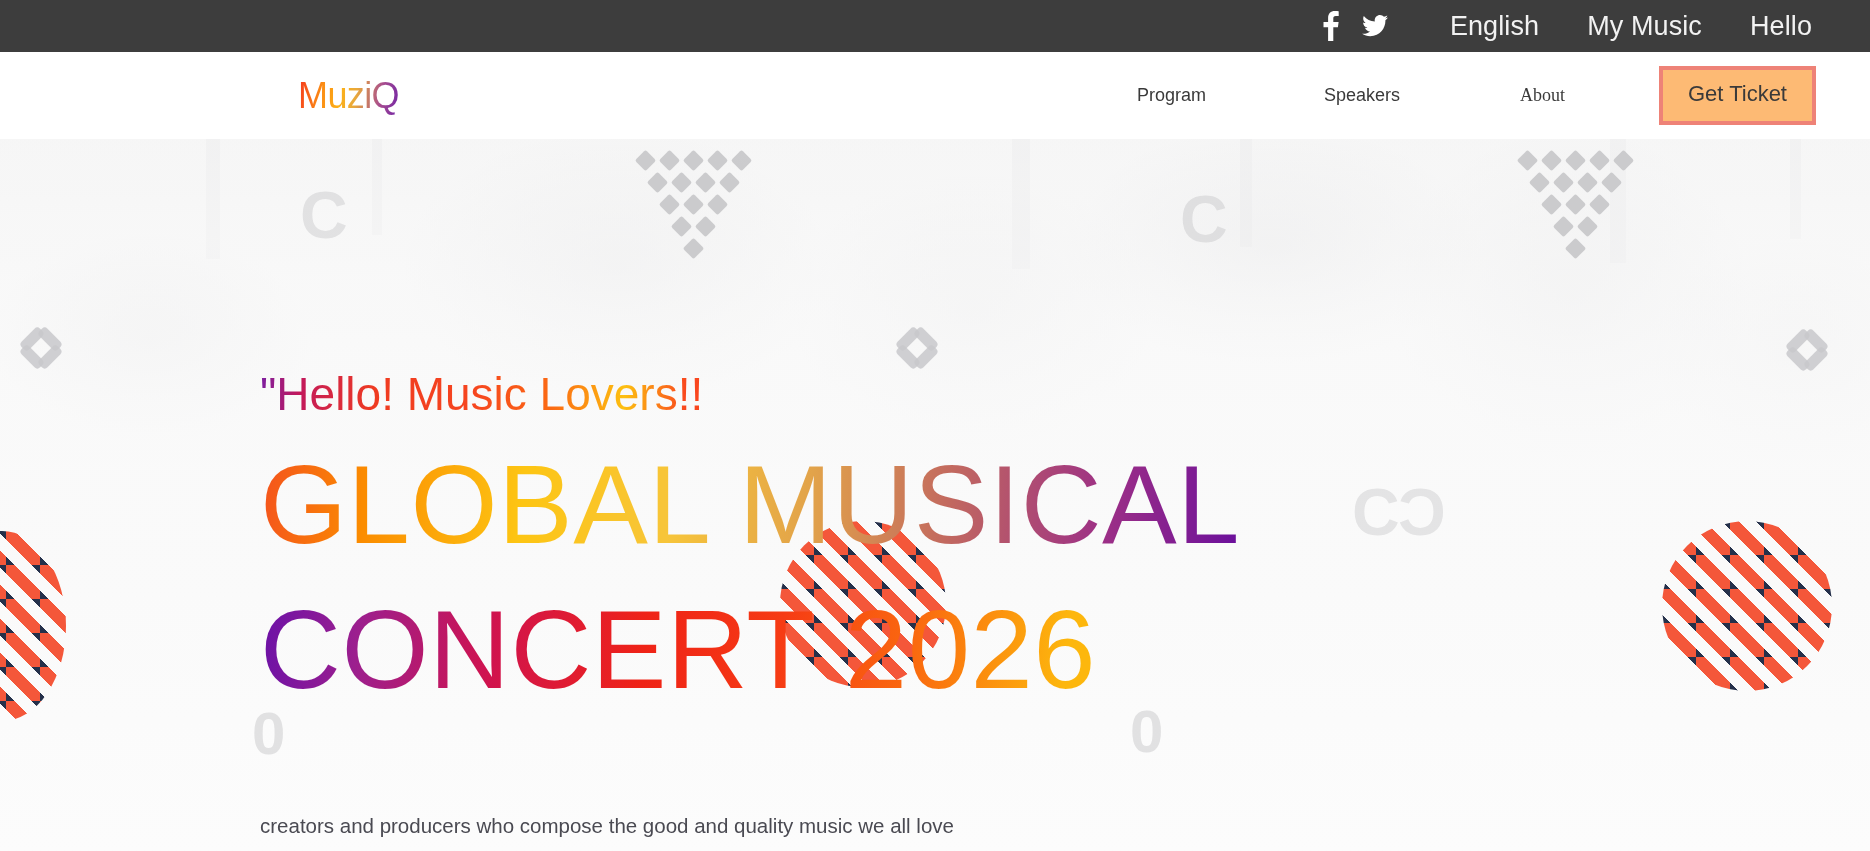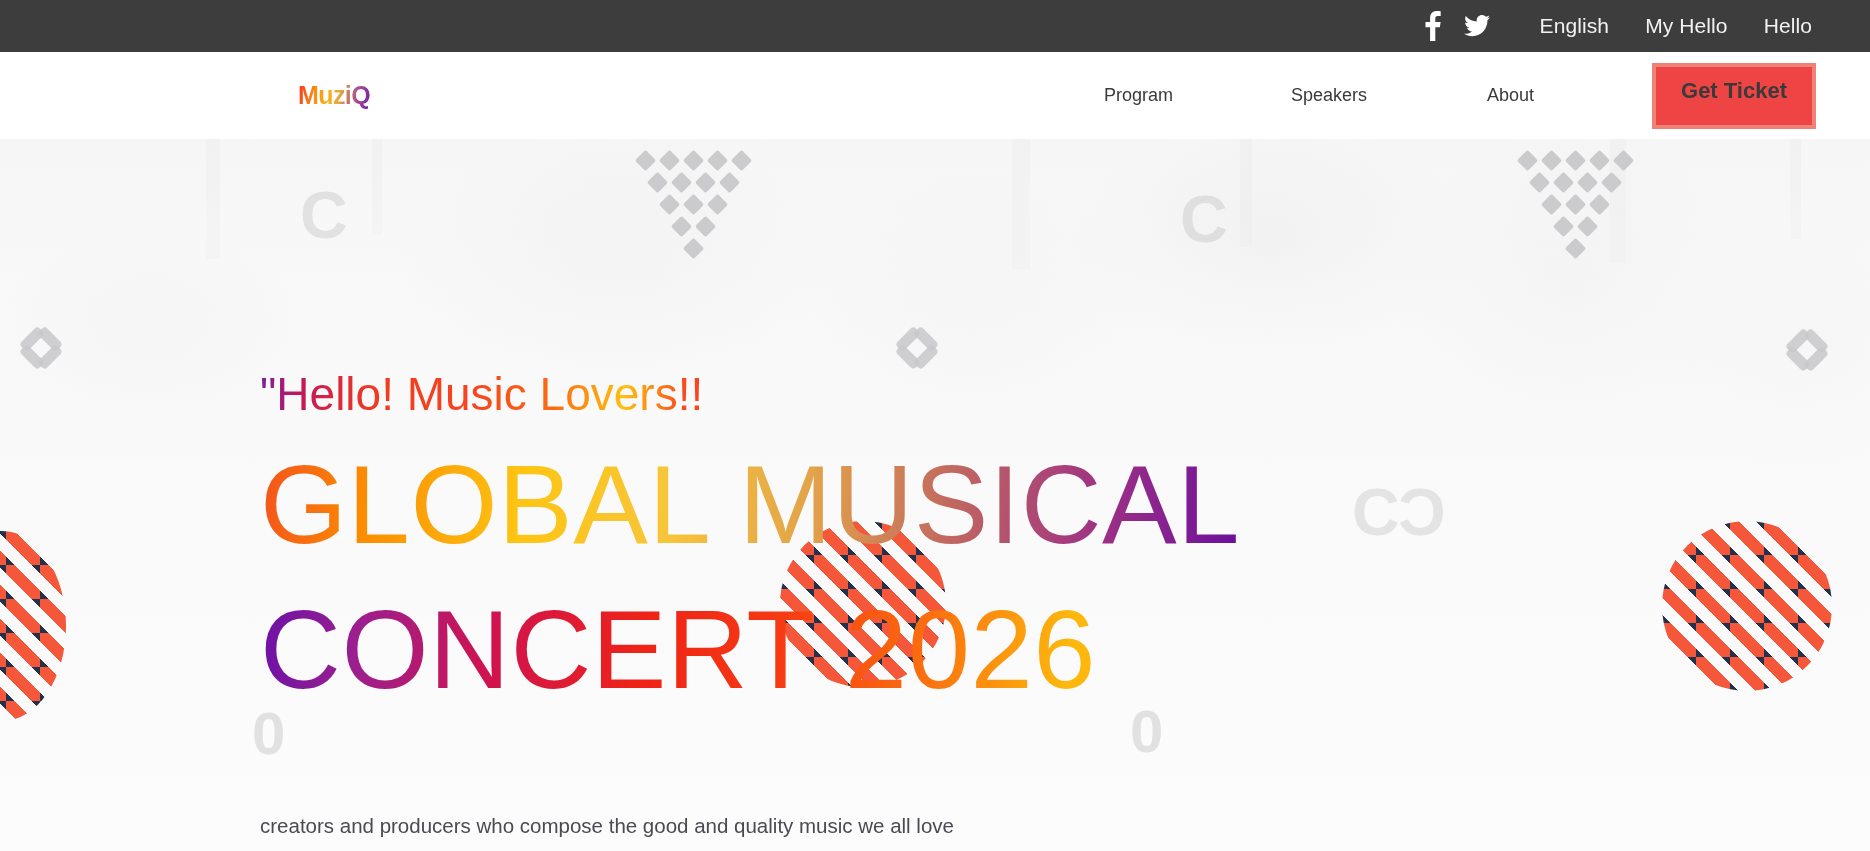--- a/index.html
+++ b/index.html
@@ -18,55 +18,55 @@
     padding-right:58px;
   }
   .topbar-inner{ display:flex; align-items:center; gap:0; }
   .social-ico{
     width:34px; height:30px;
     display:flex; align-items:center; justify-content:center;
     margin-right:10px; cursor:pointer;
   }
   .social-ico svg{ fill:#ffffff; }
   .top-link{
-    color:#f2f2f2; font-size:21px; letter-spacing:.1px;
-    margin-left:36px; cursor:pointer; white-space:nowrap;
+    color:#f2f2f2; font-size:27px; letter-spacing:.1px;
+    margin-left:48px; cursor:pointer; white-space:nowrap;
   }
   .top-link:first-of-type{ margin-left:24px; }
 
   
   .header{
     height:87px; width:100%;
     background:#ffffff;
     display:flex; align-items:center;
     position:relative; z-index:6;
   }
   .logo{
     margin-left:298px;
-    font-size:25px; font-weight:bold; letter-spacing:-.6px;
+    font-size:36px; font-weight:normal; letter-spacing:-.6px;
     background:linear-gradient(100deg,#f5341f 0%,#fb8b14 24%,#fcb017 42%,#e8a83c 57%,#a84d8e 80%,#6f22a8 100%);
     -webkit-background-clip:text; background-clip:text; color:transparent;
     cursor:pointer; user-select:none;
   }
   .nav{
     display:flex; align-items:center;
     margin-left:auto; margin-right:54px;
   }
   .nav-item{
     font-size:18px; color:#3a3a3a;
     padding:0 0; cursor:pointer; white-space:nowrap;
   }
   .nav-gap-1{ margin-right:118px; }
   .nav-gap-2{ margin-right:120px; }
-  .nav-gap-3{ margin-right:118px; }
+  .nav-gap-3{ margin-right:94px;font-family:Liberation Serif, serif; }
   .get-ticket{
     font-size:22px; color:#3a3a3a; white-space:nowrap;
     border:4px solid #ee8277;
-    padding:13px 25px 23px 25px;
-    background:#ef4444; cursor:pointer; line-height:1;font-weight:bold;
+    padding:13px 25px 16px 25px;
+    background:#fdba74; cursor:pointer; line-height:1;
   }
 
   
   .hero{
     position:relative; width:100%; height:712px;
     background:#fafafa; overflow:hidden;
   }
   
   .hero-photo{
     position:absolute; inset:0;
@@ -168,21 +168,21 @@
       </svg>
     </div>
 
     <div class="social-ico" title="Twitter">
       <svg width="26" height="22" viewBox="0 0 26 22" aria-hidden="true">
         <path d="M26 2.6c-1 0.4-2 0.7-3.1 0.9 1.1-0.7 2-1.7 2.4-3-1 0.6-2.1 1.1-3.4 1.3C20.9 0.7 19.5 0 18 0c-2.9 0-5.3 2.4-5.3 5.3 0 0.4 0 0.8 0.1 1.2C8.4 6.3 4.5 4.2 1.8 0.9 1.4 1.7 1.2 2.6 1.2 3.6c0 1.8 0.9 3.5 2.4 4.4C2.7 8 1.9 7.8 1.1 7.4v0.1c0 2.6 1.8 4.7 4.3 5.2-0.5 0.1-0.9 0.2-1.4 0.2-0.3 0-0.7 0-1-0.1 0.7 2.1 2.6 3.6 5 3.7-1.8 1.4-4.1 2.3-6.6 2.3-0.4 0-0.9 0-1.3-0.1C2.4 20.3 5.2 21.2 8.2 21.2c9.8 0 15.2-8.1 15.2-15.2V5.3C24.4 4.6 25.3 3.7 26 2.6z"></path>
       </svg>
     </div>
 
     <div class="top-link">English</div>
-    <div class="top-link">My Hello</div>
+    <div class="top-link">My Music</div>
     <div class="top-link">Hello</div>
   </div>
 </div>
 
 <div class="header">
   <div class="logo">MuziQ</div>
 
   <div class="nav">
     <div class="nav-item nav-gap-1">Program</div>
     <div class="nav-item nav-gap-2">Speakers</div>

